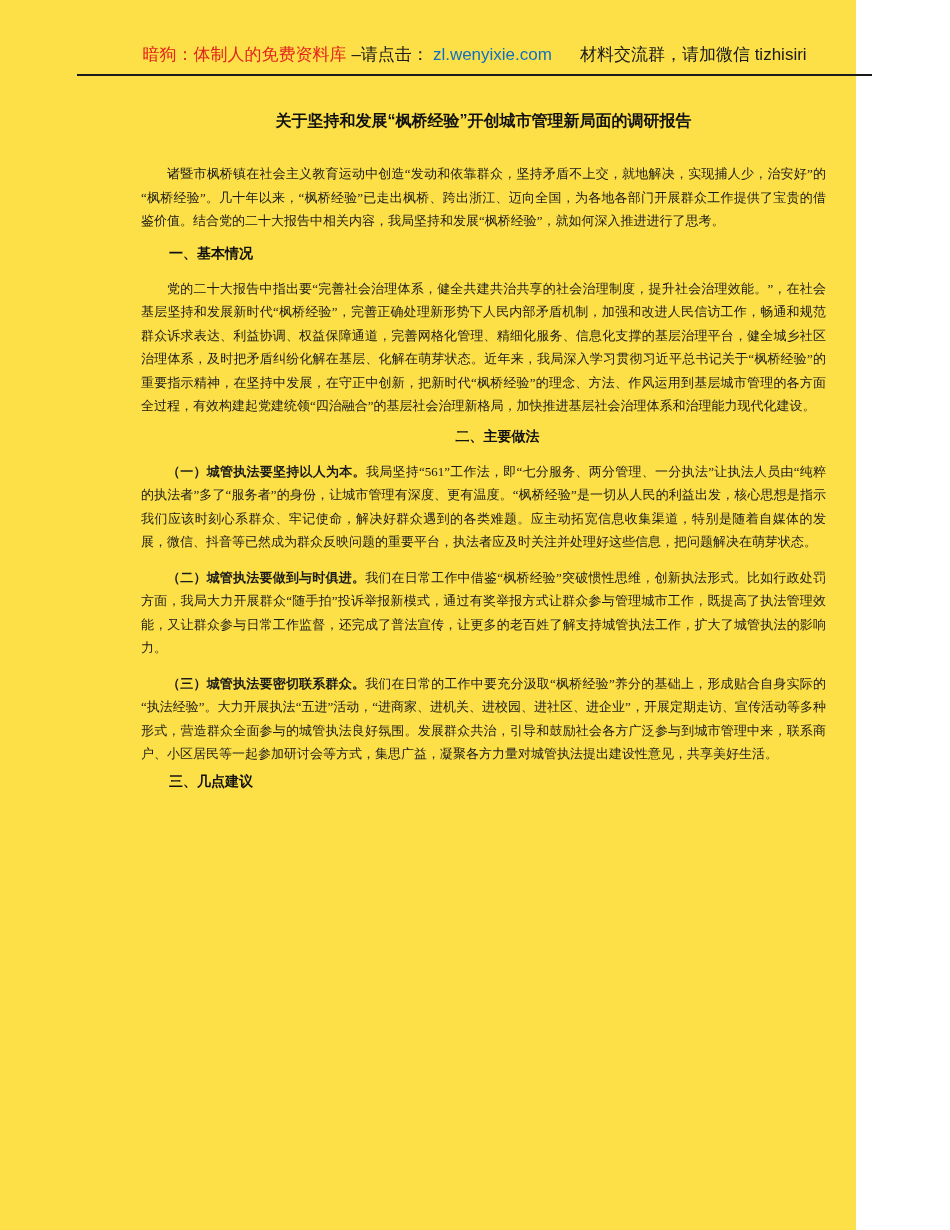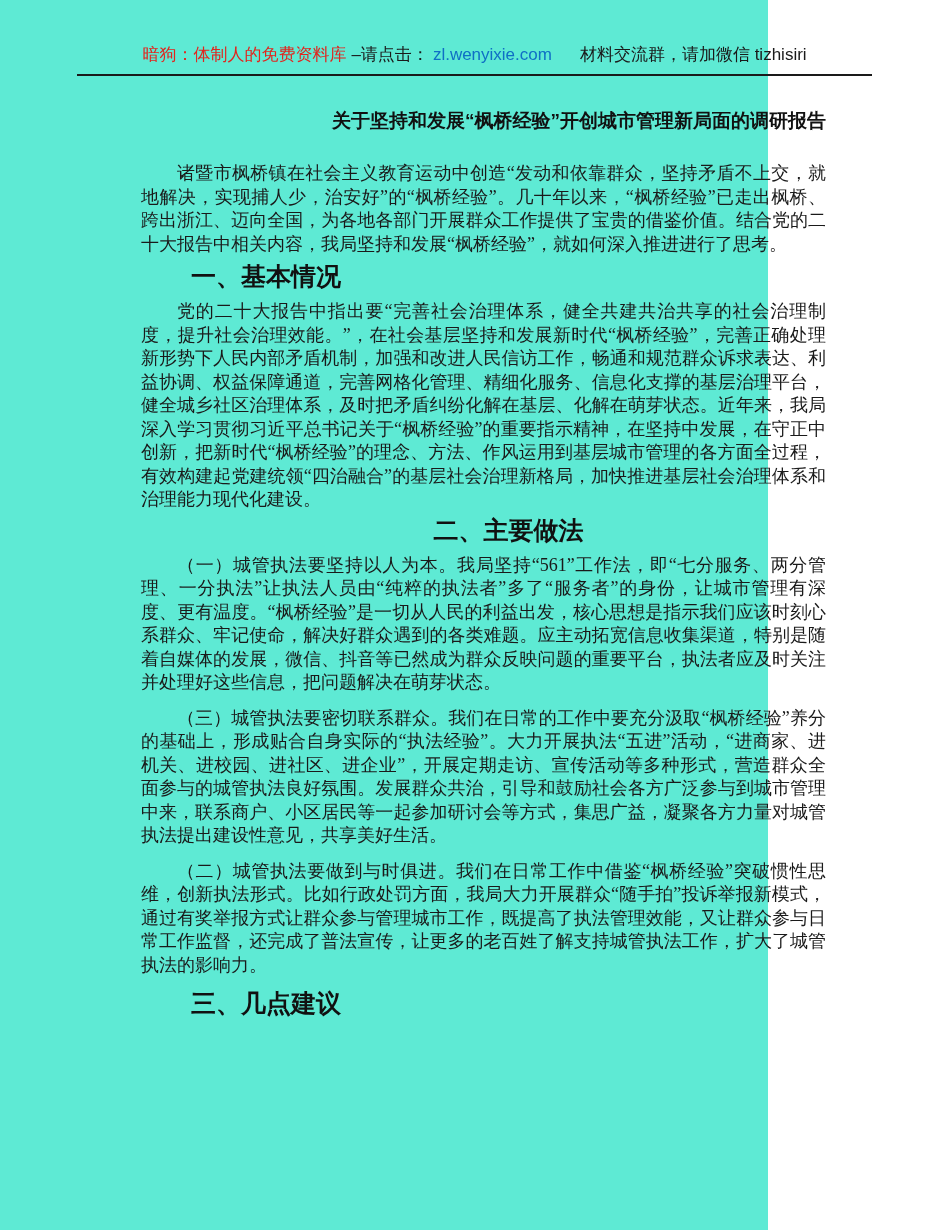--- a/index.html
+++ b/index.html
@@ -3,53 +3,53 @@
 <meta charset="utf-8">
 <style>
   :root{
     --brand:#e2241d; --link:#0f6fc5; --text:#1a1a1a; --rule:#1a1a1a;
   }
   html,body{margin:0;padding:0;}
   body{
     width:950px;height:1230px;background:#ffffff;overflow:hidden;
     font-family:"Liberation Serif","DejaVu Serif",serif;color:#1a1a1a;
   }
-  .page{position:relative;width:768px;height:1230px;background:#5eead4;}
+  .page{position:relative;width:856px;height:1230px;background:#fde047;}
 
   
   .promo{
     position:absolute;left:77px;top:42px;width:795px;
     text-align:center;white-space:nowrap;
     font-family:"Liberation Sans","DejaVu Sans",sans-serif;
     font-size:17px;line-height:26px;color:var(--text);
     border-bottom:2px solid var(--rule);padding-bottom:6px;
   }
   .promo .brand{color:var(--brand);}
   .promo .hint{margin-left:5px;}
   .promo .link{color:var(--link);text-decoration:none;margin-left:4px;}
   .promo .contact{margin-left:28px;}
 
   
   .content{position:absolute;left:141px;top:104px;width:685px;}
   .title{
     margin:0;font-family:"Liberation Sans","DejaVu Sans",sans-serif;
-    font-weight:bold;font-size:19px;line-height:34px;text-align:right;color:#111111;
+    font-weight:bold;font-size:16px;line-height:34px;text-align:center;color:#111111;
   }
   .para{
-    margin:12px 0 0 0;font-size:18px;line-height:23.5px;
+    margin:12px 0 0 0;font-size:13px;line-height:23.5px;
     text-align:justify;text-justify:inter-ideograph;text-indent:2em;color:#1a1a1a;
   }
   .para.first{margin-top:24px;}
-  .para .lead{font-weight:normal;margin-top:6px;}
+  .para .lead{font-weight:bold;margin-top:6px;}
   .heading{
     margin:8px 0 0 0;font-family:"Liberation Sans","DejaVu Sans",sans-serif;
-    font-weight:bold;font-size:25px;line-height:24px;text-indent:2em;color:#111111;
+    font-weight:bold;font-size:14px;line-height:24px;text-indent:2em;color:#111111;
   }
   .heading.h2{margin-top:6px;text-align:center;}
-  .heading.h3{margin-top:14px;}
+  .heading.h3{margin-top:3px;}
 </style>
 </head>
 <body>
 
 <div class="page">
 
   <div class="promo">
     <span class="brand">暗狗：体制人的免费资料库</span><span class="hint">–请点击：</span><a class="link">zl.wenyixie.com</a><span class="contact">材料交流群，请加微信 tizhisiri</span>
   </div>
 
@@ -59,21 +59,21 @@
     <p class="para first"><span>诸暨市枫桥镇在社会主义教育运动中创造“发动和依靠群众，坚持矛盾不上交，就地解决，实现捕人少，治安好”的“枫桥经验”。几十年以来，“枫桥经验”已走出枫桥、跨出浙江、迈向全国，为各地各部门开展群众工作提供了宝贵的借鉴价值。结合党的二十大报告中相关内容，我局坚持和发展“枫桥经验”，就如何深入推进进行了思考。</span></p>
 
     <h2 class="heading h1">一、基本情况</h2>
 
     <p class="para"><span>党的二十大报告中指出要“完善社会治理体系，健全共建共治共享的社会治理制度，提升社会治理效能。”，在社会基层坚持和发展新时代“枫桥经验”，完善正确处理新形势下人民内部矛盾机制，加强和改进人民信访工作，畅通和规范群众诉求表达、利益协调、权益保障通道，完善网格化管理、精细化服务、信息化支撑的基层治理平台，健全城乡社区治理体系，及时把矛盾纠纷化解在基层、化解在萌芽状态。近年来，我局深入学习贯彻习近平总书记关于“枫桥经验”的重要指示精神，在坚持中发展，在守正中创新，把新时代“枫桥经验”的理念、方法、作风运用到基层城市管理的各方面全过程，有效构建起党建统领“四治融合”的基层社会治理新格局，加快推进基层社会治理体系和治理能力现代化建设。</span></p>
 
     <h2 class="heading h2">二、主要做法</h2>
 
     <p class="para"><span class="lead">（一）城管执法要坚持以人为本。</span><span>我局坚持“561”工作法，即“七分服务、两分管理、一分执法”让执法人员由“纯粹的执法者”多了“服务者”的身份，让城市管理有深度、更有温度。“枫桥经验”是一切从人民的利益出发，核心思想是指示我们应该时刻心系群众、牢记使命，解决好群众遇到的各类难题。应主动拓宽信息收集渠道，特别是随着自媒体的发展，微信、抖音等已然成为群众反映问题的重要平台，执法者应及时关注并处理好这些信息，把问题解决在萌芽状态。</span></p>
 
+    <p class="para"><span class="lead">（二）城管执法要做到与时俱进。</span><span>我们在日常工作中借鉴“枫桥经验”突破惯性思维，创新执法形式。比如行政处罚方面，我局大力开展群众“随手拍”投诉举报新模式，通过有奖举报方式让群众参与管理城市工作，既提高了执法管理效能，又让群众参与日常工作监督，还完成了普法宣传，让更多的老百姓了解支持城管执法工作，扩大了城管执法的影响力。</span></p>
+
     <p class="para"><span class="lead">（三）城管执法要密切联系群众。</span><span>我们在日常的工作中要充分汲取“枫桥经验”养分的基础上，形成贴合自身实际的“执法经验”。大力开展执法“五进”活动，“进商家、进机关、进校园、进社区、进企业”，开展定期走访、宣传活动等多种形式，营造群众全面参与的城管执法良好氛围。发展群众共治，引导和鼓励社会各方广泛参与到城市管理中来，联系商户、小区居民等一起参加研讨会等方式，集思广益，凝聚各方力量对城管执法提出建设性意见，共享美好生活。</span></p>
-
-    <p class="para"><span class="lead">（二）城管执法要做到与时俱进。</span><span>我们在日常工作中借鉴“枫桥经验”突破惯性思维，创新执法形式。比如行政处罚方面，我局大力开展群众“随手拍”投诉举报新模式，通过有奖举报方式让群众参与管理城市工作，既提高了执法管理效能，又让群众参与日常工作监督，还完成了普法宣传，让更多的老百姓了解支持城管执法工作，扩大了城管执法的影响力。</span></p>
 
     <h2 class="heading h3">三、几点建议</h2>
 
   </div>
 
 </div>
 
 </body></html>

